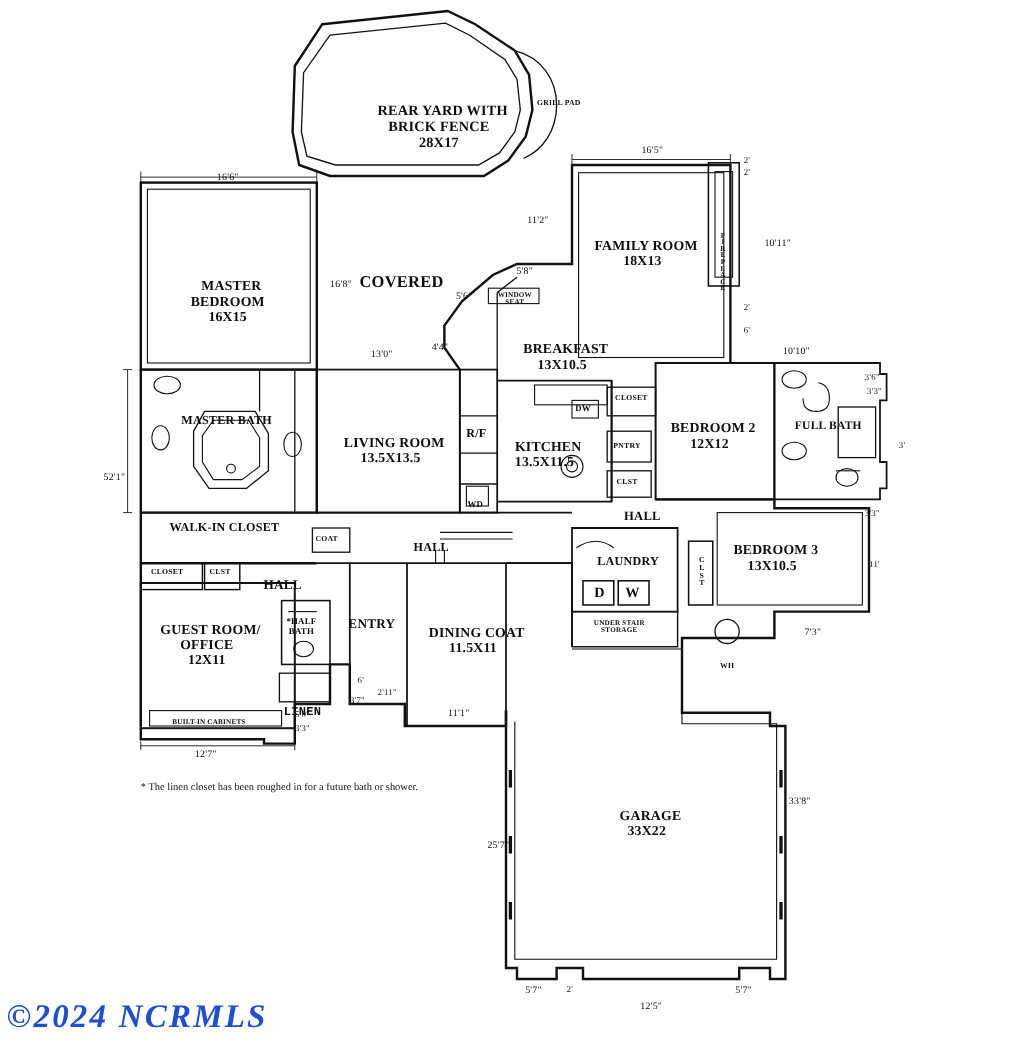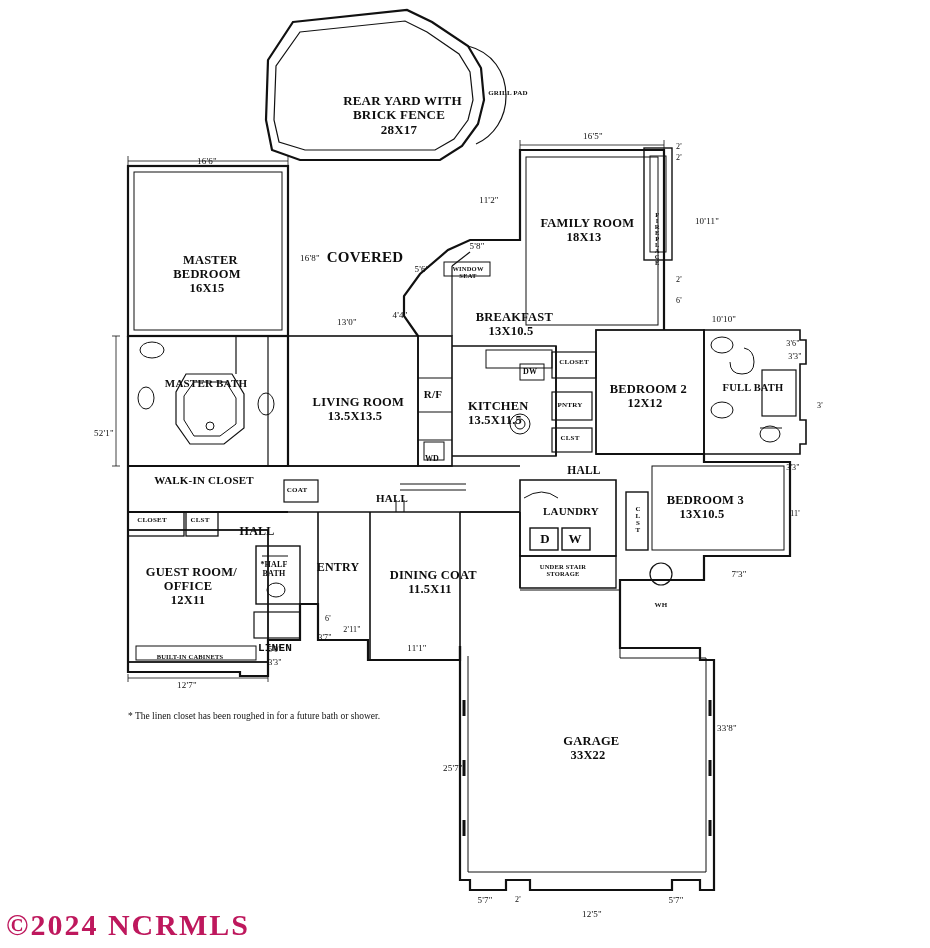--- a/index.html
+++ b/index.html
@@ -63,22 +63,23 @@
     white-space: pre-line;
     text-align: left;
   }
   .watermark {
     position: absolute;
     left: 6px;
     bottom: 6px;
     font-family: "Liberation Serif", serif;
     font-size: 30px;
     font-weight: bold;
-    color: #be185d;
+    color: #1d4ed8;
     letter-spacing: 2px;
+    font-style: italic;
   }
 </style>
 </head>
 <body>
 
 <svg id="floorplan" viewBox="0 0 930 948" xmlns="http://www.w3.org/2000/svg">
   <g fill="none" stroke="#111111" stroke-width="2.2" stroke-linejoin="miter">
 
     <path d="M293 22 L407 10 L432 22 L468 46 L481 68 L484 100 L478 124 L462 146 L440 160
              L300 160 L272 150 L266 120 L268 60 Z"></path>

